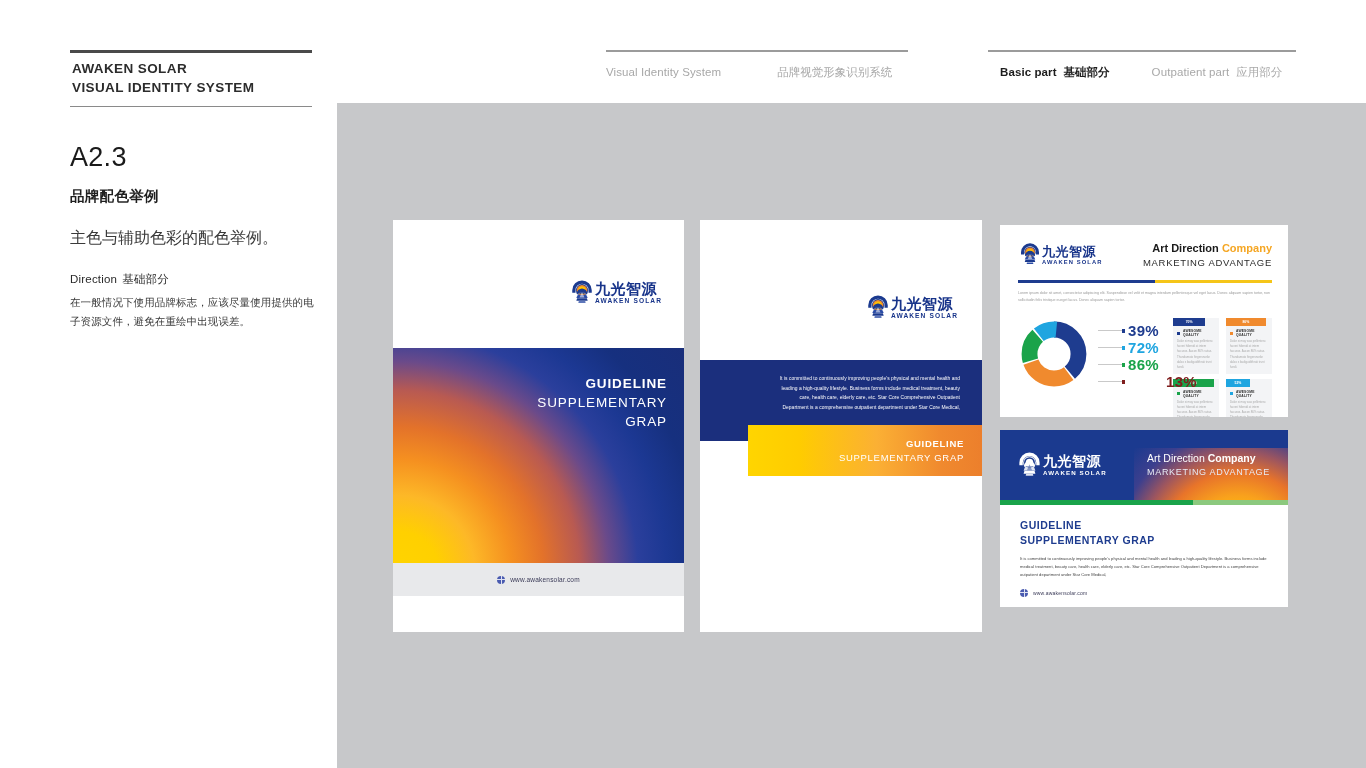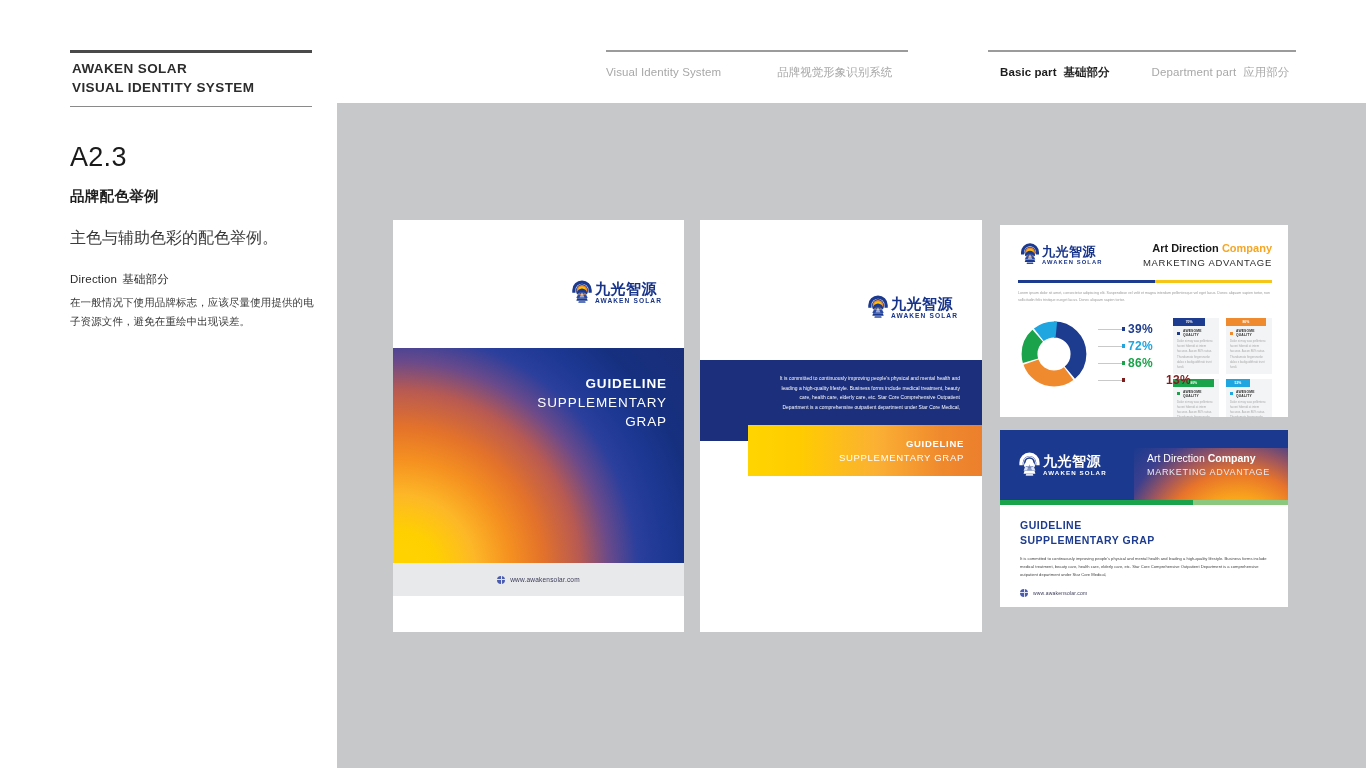--- a/index.html
+++ b/index.html
@@ -121,21 +121,21 @@
   #card-flyer .fl-bar .a { flex: 0 0 54%; background: #1e3c8f; }
   #card-flyer .fl-bar .b { flex: 1; background: #f5c518; }
   #card-flyer .fl-lorem { font-size: 3.6px; line-height: 1.85; color: #9a9a9a; margin-top: 7px; }
   #card-flyer .fl-main { display: flex; margin-top: 15px; }
 
   .donut-wrap { position: relative; width: 72px; height: 72px; flex: 0 0 auto; }
   .callouts { position: relative; width: 66px; flex: 0 0 auto; margin-left: 8px; font-weight: bold; }
   .callout { position: absolute; display: flex; align-items: center; gap: 4px; }
   .callout .tick { width: 26px; height: 1px; background: #c9c9c9; position: relative; }
   .callout .tick::after { content:""; position:absolute; right:-1px; top:-1.5px; width:3px; height:4px; background:currentColor; }
-  .callout .val { font-size: 12px; letter-spacing: 0.3px; }
+  .callout .val { font-size: 15px; letter-spacing: 0.3px; }
 
   .legend-grid { display: grid; grid-template-columns: 1fr 1fr; gap: 5px 7px; flex: 1; margin-left: 9px; }
   .legend-cell { background: #f3f4f6; padding: 0 0 4px 0; }
   .legend-bar { height: 8px; display: flex; }
   .legend-bar .fill { display:flex; align-items:center; justify-content:center; color:#fff; font-size:3.4px; font-weight:bold; }
   .legend-label { display: flex; align-items: center; gap: 3px; font-size: 3.3px; font-weight: bold; color: #2a2a2a; padding: 3px 4px 0 4px; letter-spacing: 0.2px; }
   .legend-dot { width: 3px; height: 3px; flex: 0 0 auto; }
   .legend-text { font-size: 2.9px; line-height: 1.75; color: #aaaaaa; padding: 2px 4px 0 4px; }
 
   
@@ -189,21 +189,21 @@
     </div>
   </div>
 
   <div class="nav-group" id="nav-right">
     <div class="nav-rule"></div>
     <div class="nav-items">
       <div class="nav-item active">
         <span class="en">Basic part</span><span class="cn">基础部分</span>
       </div>
       <div class="nav-item muted">
-        <span class="en">Department part</span><span class="cn">应用部分</span>
+        <span class="en">Outpatient part</span><span class="cn">应用部分</span>
       </div>
     </div>
   </div>
 
   <div class="side">
     <div class="side-code">A2.3</div>
     <div class="side-sub">品牌配色举例</div>
     <div class="side-desc">主色与辅助色彩的配色举例。</div>
     <div class="side-att-title">
       <span>Direction</span><span class="cn">基础部分</span>

